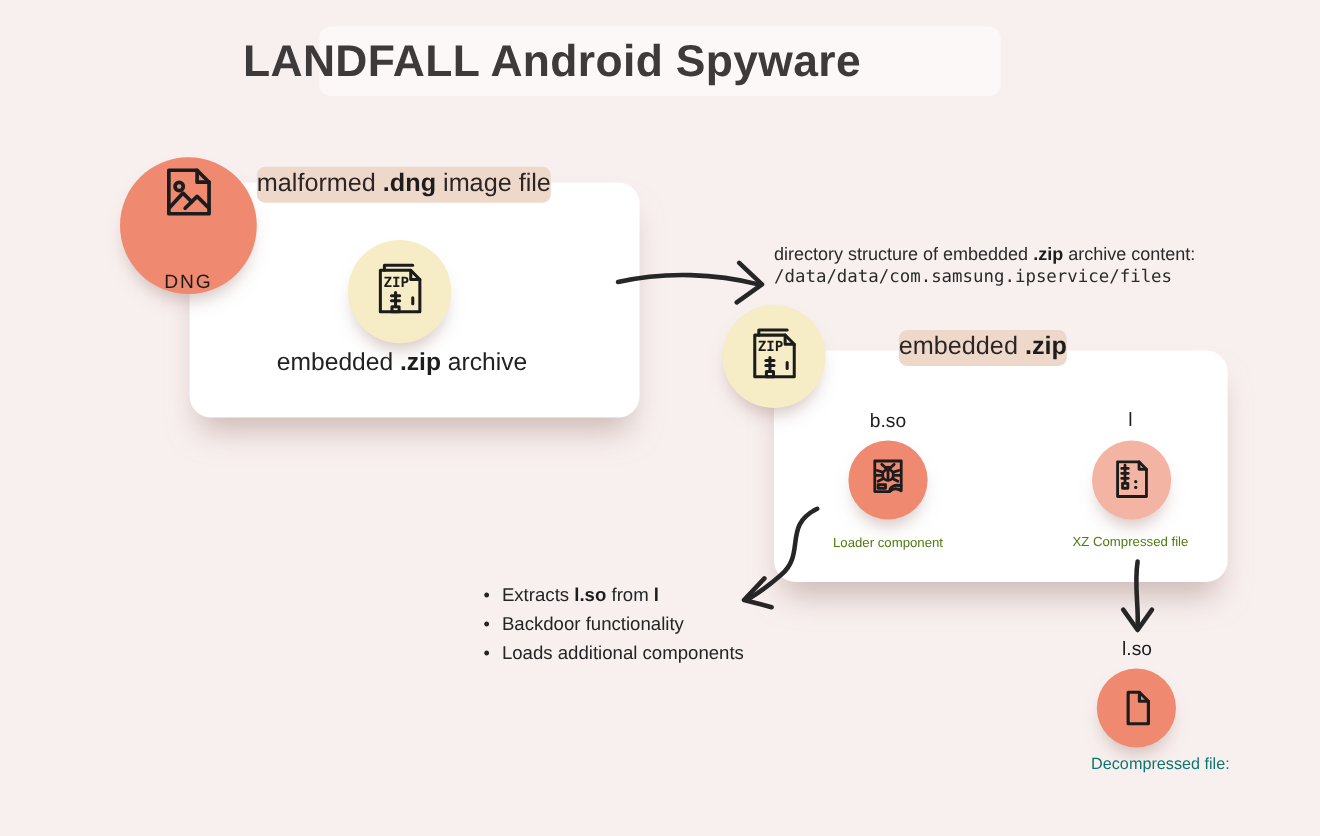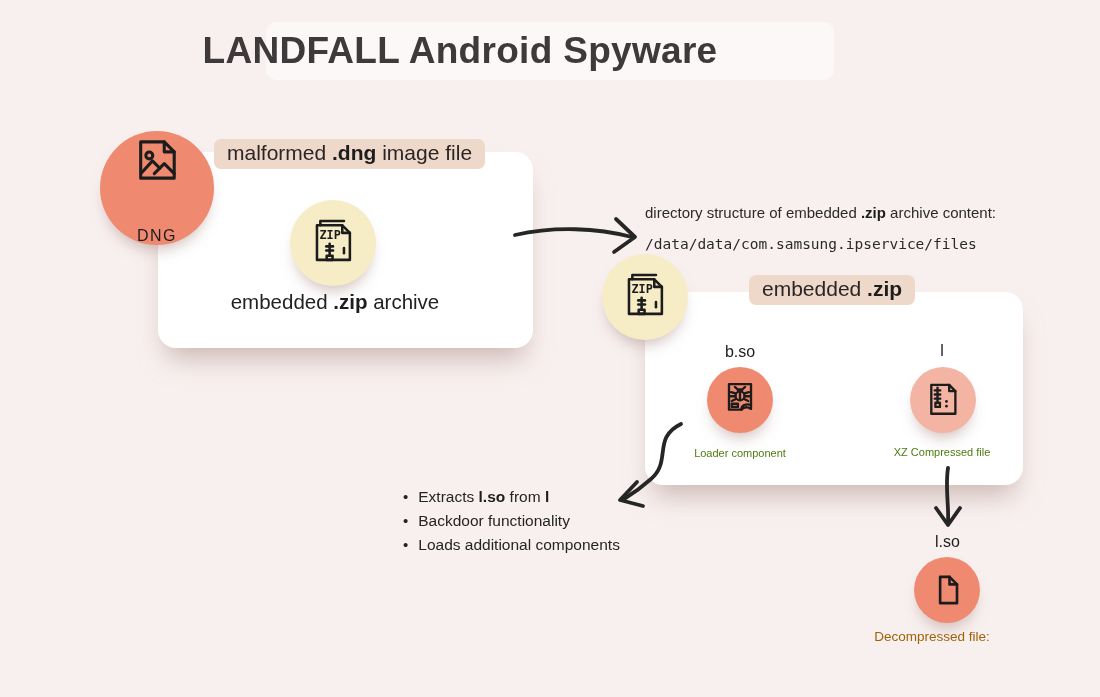--- a/index.html
+++ b/index.html
@@ -28,21 +28,21 @@
     background:#ffffff; border-radius:18px;
     box-shadow:0 18px 26px -8px rgba(168,138,132,0.55);
   }
   .card1 { left:158px; top:152px; width:375px; height:196px; z-index:1; }
   .card2 { left:645px; top:292px; width:378px; height:193px; z-index:2; }
 
   
   .pill {
     background: var(--label-bg, #eed8ca);
     border-radius:7px; font-size:21px; color:#2b2526;
-    padding:2px 13px 4px; white-space:nowrap; z-index:4;
+    padding:2px 0 4px; white-space:nowrap; z-index:4;
   }
   .pill b, .caption b, .note b, .bullet-row b { font-weight:bold; color:#1d1d1d; }
   .label1 { left:214px; top:139px; }
   .label2 { left:749px; top:275px; }
 
   
   .circle {
     border-radius:50%; display:flex; flex-direction:column;
     align-items:center; justify-content:center;
     box-shadow:0 10px 14px -5px rgba(168,138,132,0.5);
@@ -57,29 +57,29 @@
   .small-circle { width:66px; height:66px; z-index:3; }
   .bug-circle  { left:707px; top:367px; }
   .xz-circle   { left:910px; top:367px; }
   .file-circle { left:914px; top:557px; }
 
   
   .caption { text-align:center; }
   .card1-caption { left:155px; top:290px; width:360px; font-size:20.5px; color:#222; z-index:2; }
   .note { left:645px; top:204px; width:425px; z-index:1; }
   .note-line1 { font-size:15px; color:#2a2a2a; }
-  .note-path { font-family:"DejaVu Sans Mono", monospace; font-size:14.5px; color:#2a2a2a; margin-top:15px; }
+  .note-path { font-family:"DejaVu Sans Mono", monospace; font-size:14.5px; color:#2a2a2a; margin-top:2px; }
   .file-name { font-size:16px; font-weight:normal; color:#1d1d1d; text-align:center; z-index:3; }
   .bso-name { left:690px; top:343px; width:100px; }
   .l-name   { left:892px; top:342px; width:100px; }
   .lso-name { left:900px; top:533px; width:95px; }
   .small-caption { font-size:11px; color:#4d7c0f; text-align:center; z-index:3; }
   .loader-caption { left:650px; top:447px; width:180px; }
   .xz-caption     { left:852px; top:446px; width:180px; }
-  .decompressed-caption { left:822px; top:629px; width:220px; font-size:13.5px; line-height:15px; color:#a16207; text-align:center; }
+  .decompressed-caption { left:857px; top:629px; width:220px; font-size:13.5px; line-height:15px; color:#0f766e; text-align:center; }
 
   
   .bullets { left:403px; top:488px; z-index:1; }
   .bullet-row { display:flex; align-items:flex-start; font-size:15.5px; color:#242424; margin-bottom:6px; }
   .bullet-dot { font-size:15px; margin-right:10px; line-height:18px; }
 
   
   .arrows { left:0; top:0; width:1100px; height:697px; z-index:5; pointer-events:none; }
   .arrows path { fill:none; stroke:#262626; stroke-width:3.8; stroke-linecap:round; stroke-linejoin:round; }
 

